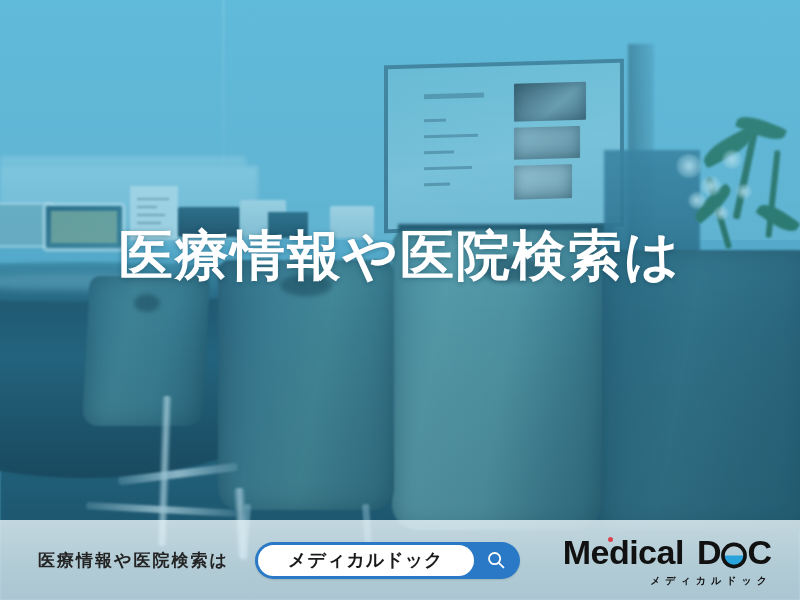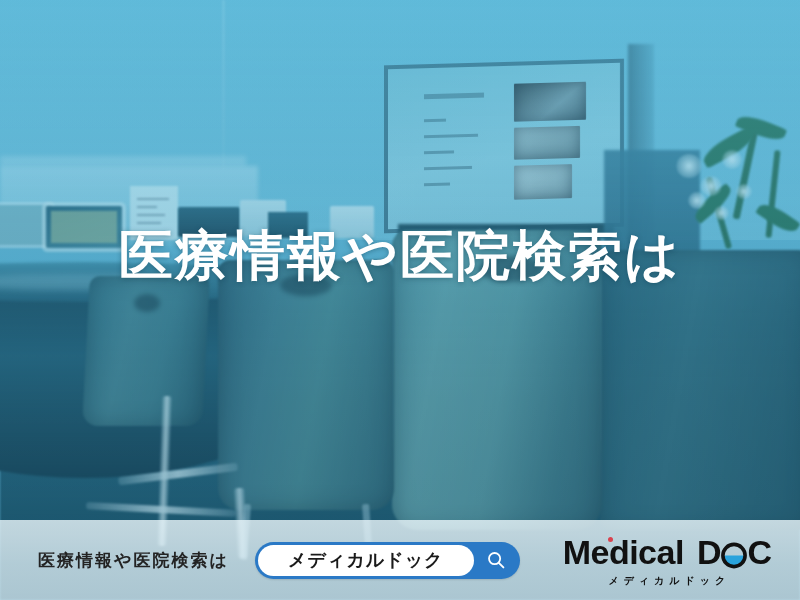--- a/index.html
+++ b/index.html
@@ -280,21 +280,21 @@
     display:flex;align-items:center;justify-content:center;
     font-family:"DejaVu Sans","Liberation Sans",sans-serif;
     font-weight:700;font-size:18px;color:#1a1a1a;letter-spacing:1px;
   }
   .searchpill .magnifier{
     position:absolute;right:14px;top:50%;transform:translateY(-50%);
     width:20px;height:20px;
   }
   .logo{
     margin-left:auto;margin-right:28px;
-    display:flex;flex-direction:column;align-items:center;
+    display:flex;flex-direction:column;align-items:flex-end;
     line-height:1;
   }
   .logo-main{
     display:flex;align-items:flex-end;
     font-family:"Liberation Sans","DejaVu Sans",sans-serif;
     font-weight:700;font-size:34px;color:#111111;letter-spacing:-.5px;
     position:relative;
   }
   .logo-main .dot{
     position:absolute;left:45px;top:2px;width:5px;height:5px;border-radius:50%;

